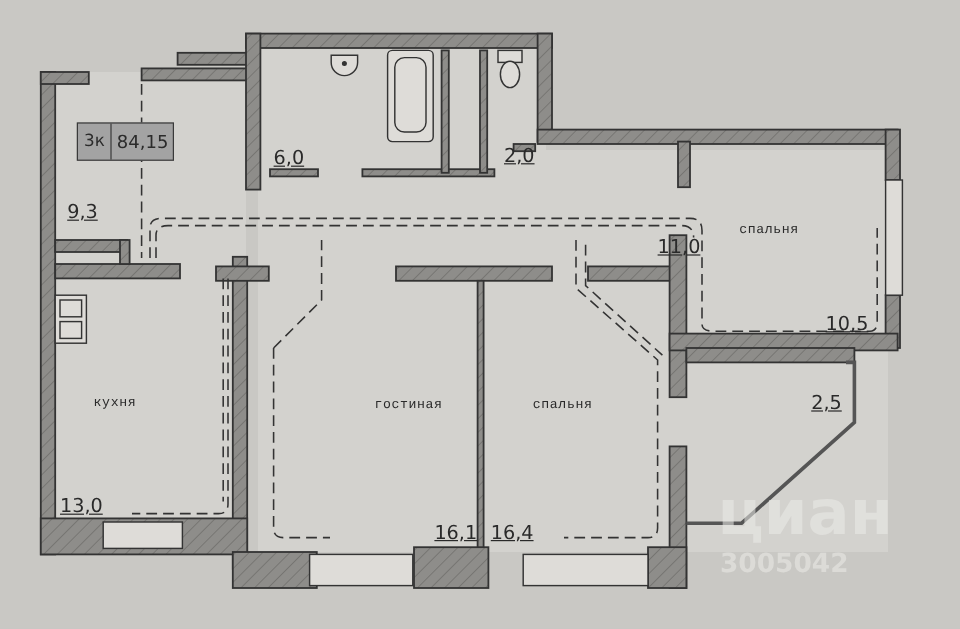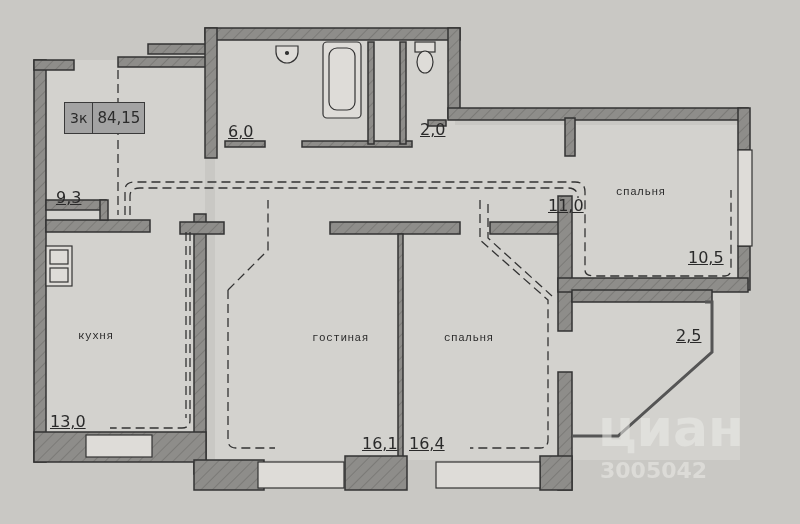--- a/index.html
+++ b/index.html
@@ -142,21 +142,21 @@
 </div>
 
 <span class="lbl" style="left:78px;top:330px;">кухня</span>
 <span class="lbl" style="left:272px;top:332px;margin-left:40px;">гостиная</span>
 <span class="lbl" style="left:444px;top:332px;">спальня</span>
 <span class="lbl" style="left:616px;top:186px;">спальня</span>
 
 <span class="area" style="left:50px;top:412px;">13,0</span>
 <span class="area" style="left:362px;top:434px;">16,1</span>
 <span class="area" style="left:409px;top:434px;">16,4</span>
-<span class="area" style="left:688px;top:248px;">10,5</span>
+<span class="area" style="left:688px;top:260px;">10,5</span>
 <span class="area" style="left:548px;top:196px;">11,0</span>
-<span class="area" style="left:56px;top:188px;text-align:center;">9,3</span>
+<span class="area" style="left:56px;top:167px;text-align:center;">9,3</span>
 <span class="area" style="left:228px;top:122px;">6,0</span>
 <span class="area" style="left:420px;top:120px;">2,0</span>
 <span class="area" style="left:676px;top:326px;">2,5</span>
 
 <span class="wm" style="left:598px;top:398px;font-size:52px;font-weight:bold;">циан</span>
 <span class="wm" style="left:600px;top:458px;font-size:22px;font-weight:bold;">3005042</span>
 
 </body></html>

